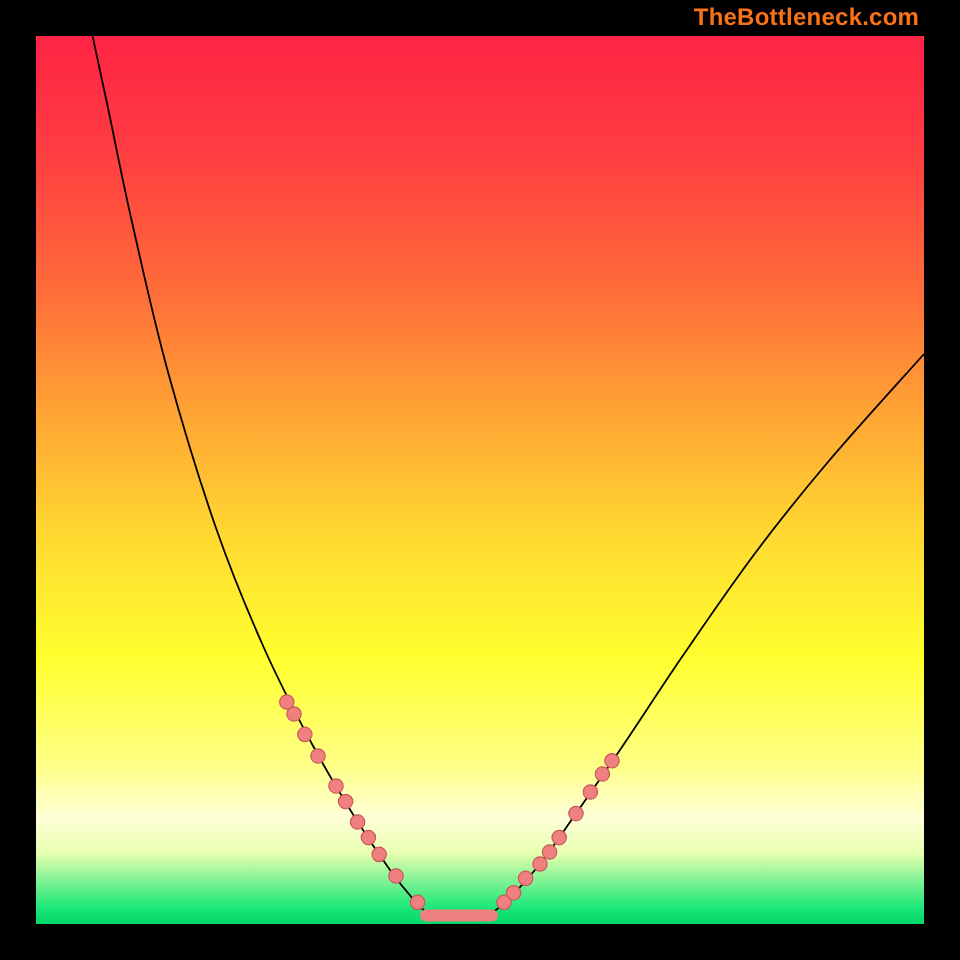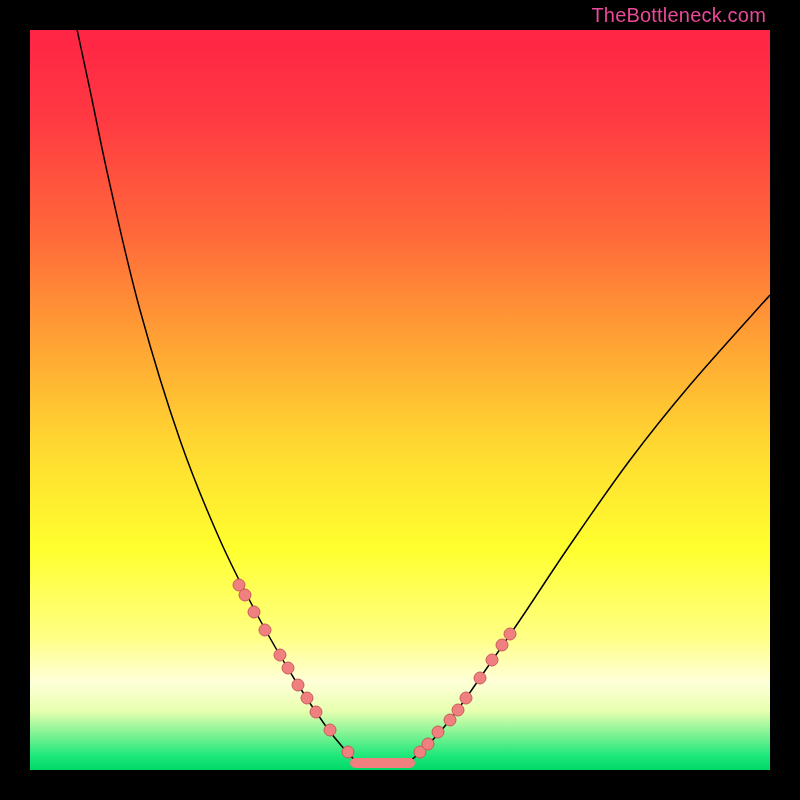--- a/index.html
+++ b/index.html
@@ -10,21 +10,21 @@
   #ff3a42 12%,
   #ff6a3a 28%,
   #ffa234 42%,
   #ffd831 56%,
   #ffff2e 70%,
   #ffff85 82%,
   #ffffd8 88%,
   #e8ffb0 92%,
   #20e87a 98%,
   #00d868 100%)}
-.watermark{position:absolute;right:34px;top:4px;font-size:20px;color:#ec4899;font-weight:400;letter-spacing:.2px}
+.watermark{position:absolute;right:34px;top:4px;font-size:20px;color:#f97316;font-weight:700;letter-spacing:.2px}
 svg{position:absolute;inset:0}
 .curve{fill:none;stroke:#000;stroke-width:1.5}
 .dot{fill:#f08080;stroke:#c85a5a;stroke-width:1}
 .bar{fill:#f08080;stroke:#f08080;stroke-width:10;stroke-linecap:round}
 </style>
 </head>
 <body>
 
 <div class="watermark">TheBottleneck.com</div>
 

